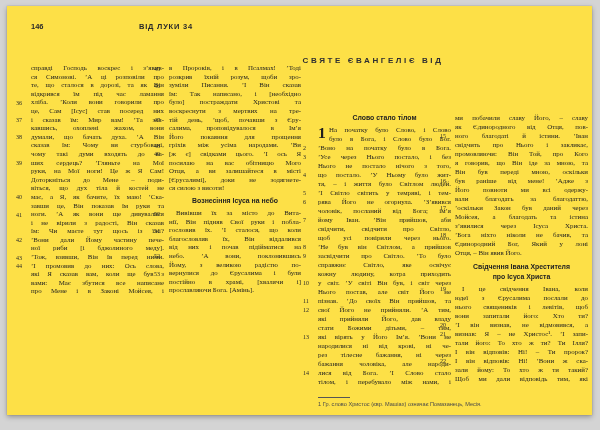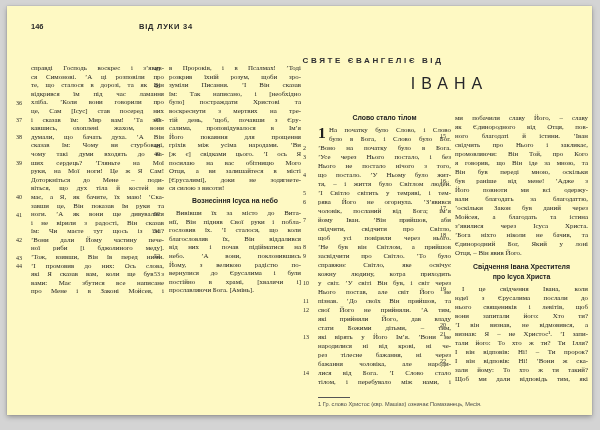--- a/index.html
+++ b/index.html
@@ -6,21 +6,21 @@
   body{
     width:600px;height:430px;
     background:#d4d4d4;
     font-family:"Liberation Serif", serif;
     color:#1f1f1f;
     overflow:hidden;
     position:relative;
   }
   .spread{
     position:absolute;left:7px;top:6px;width:585px;height:409px;
-    background:#fef9c3;
+    background:#fde047;
     box-shadow:0 2px 5px rgba(0,0,0,0.30), 0 0 1px rgba(0,0,0,0.25);
   }
   .page{position:absolute;top:0;height:100%;width:293px;}
   #left-page{left:0;}
   #right-page{left:293px;}
 
   
   .pagenum{
     position:absolute;left:24px;top:16px;
     font-family:"Liberation Sans", sans-serif;
@@ -163,21 +163,20 @@
         <div class="vline"><span class="vnum">52</span><span class="vtext">небо. ’А вони, поклонившись</span></div>
         <div class="vline"><span class="vtext">Йому, з великою радістю по-</span></div>
         <div class="vline"><span class="vnum">53</span><span class="vtext">вернулися до Єрусалима і були</span></div>
         <div class="vline"><span class="vtext">постійно в храмі, [хвалячи і]</span></div>
         <div class="vline nj"><span class="vtext">прославляючи Бога. [Амінь].</span></div>
       </div>
   </div>
 
   <div class="page rp" id="right-page">
     <div class="gospel-prefix">СВЯТЕ ЄВАНГЕЛІЄ ВІД</div>
-    <div class="gospel-title">ІВАНА</div>
     <div class="col" id="rp-col1">
         <div class="sect-h">Слово стало тілом</div>
         <div class="vline dcl"><span class="dropcap">1</span><span class="vtext">На початку було Слово, і Слово</span></div>
         <div class="vline dcl"><span class="vtext">було в Бога, і Слово було Бог.</span></div>
         <div class="vline"><span class="vnum">2</span><span class="vtext">’Воно на початку було в Бога.</span></div>
         <div class="vline"><span class="vnum">3</span><span class="vtext">’Усе через Нього постало, і без</span></div>
         <div class="vline"><span class="vtext">Нього не постало нічого з того,</span></div>
         <div class="vline"><span class="vnum">4</span><span class="vtext">що постало. ’У Ньому було жит-</span></div>
         <div class="vline"><span class="vtext">тя, – і життя було Світлом людей.</span></div>
         <div class="vline"><span class="vnum">5</span><span class="vtext">’І Світло світить у темряві, і тем-</span></div>

